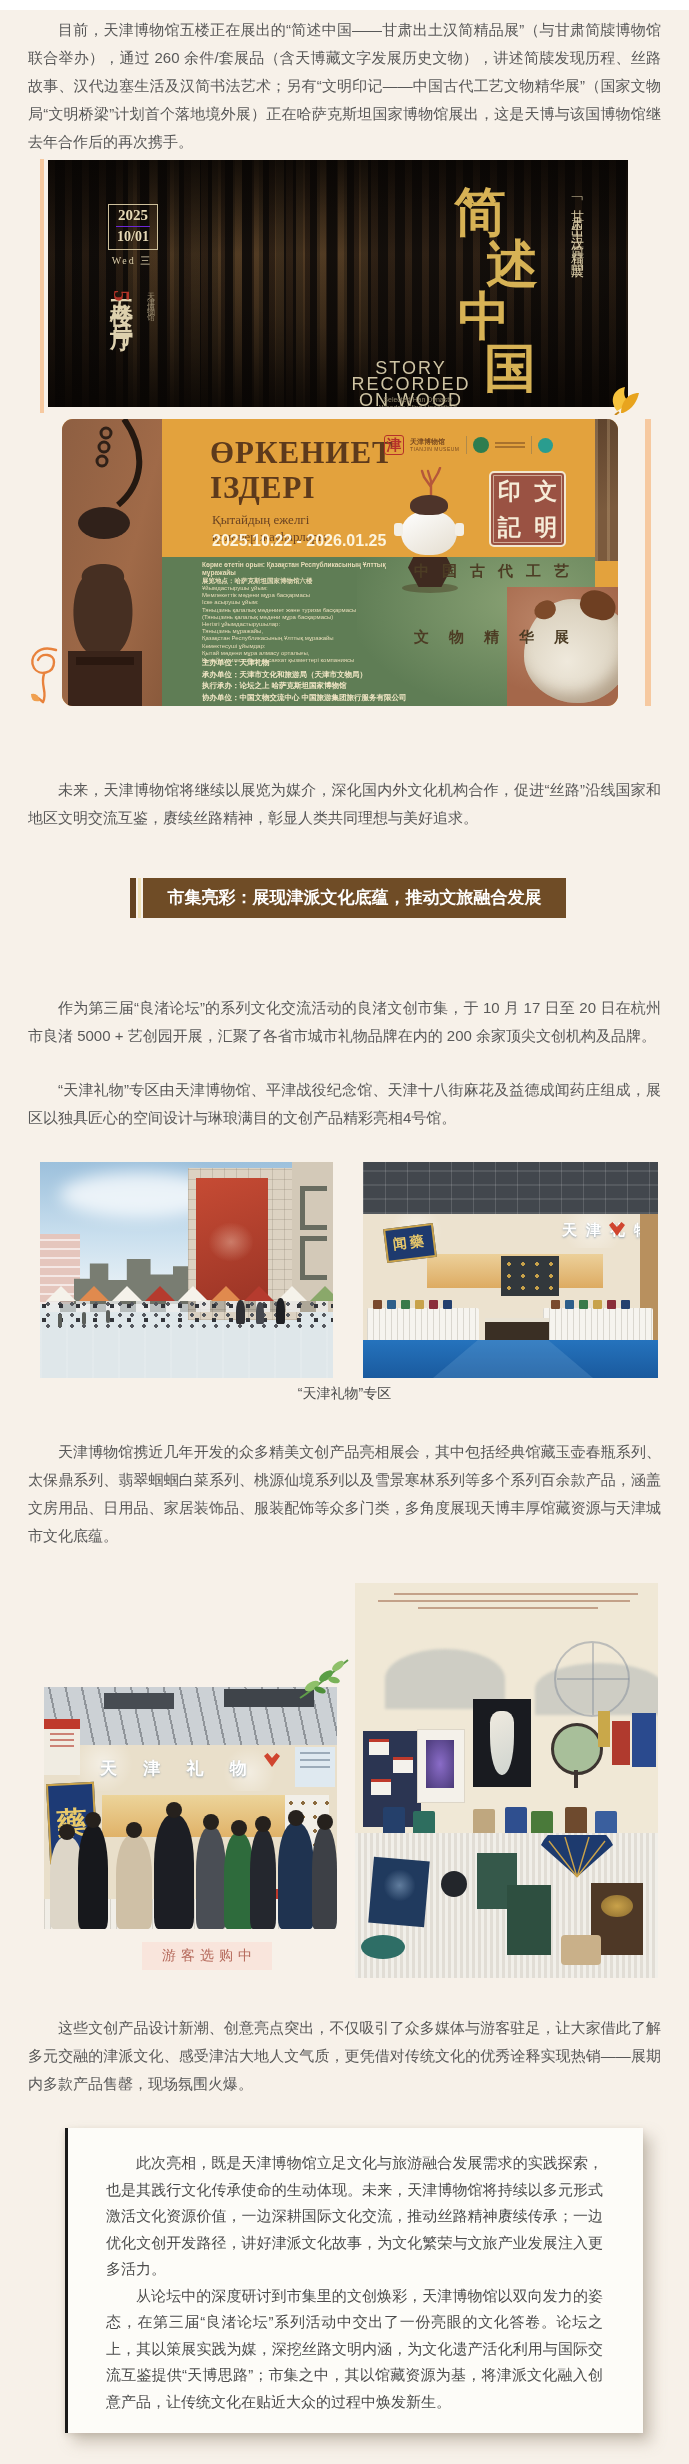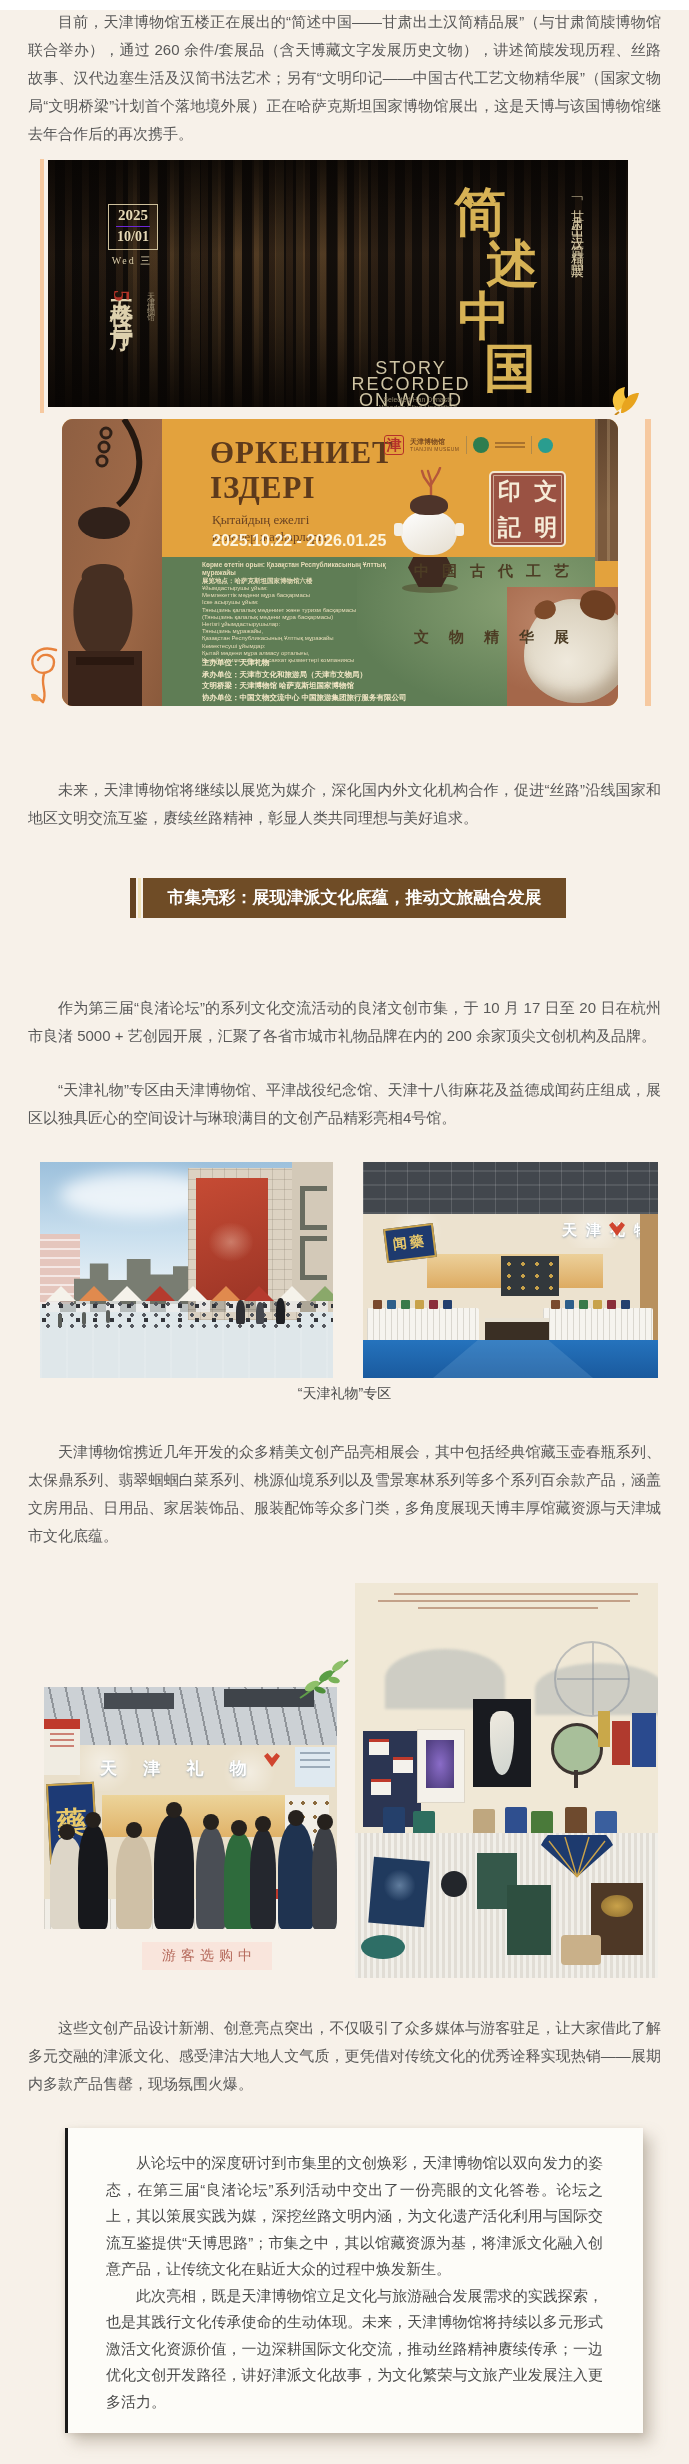--- a/index.html
+++ b/index.html
@@ -3,21 +3,21 @@
 <meta charset="utf-8">
 <style>
   html,body{margin:0;padding:0;background:#e9e4db;}
   .page{position:relative;width:689px;height:2464px;margin:0 auto;background:#f7f1e9;
         font-family:"Liberation Sans","DejaVu Sans",sans-serif;overflow:hidden;}
   .topstrip{position:absolute;top:0;left:0;right:0;height:10px;background:#ffffff;}
 
   
   .para{position:absolute;left:28px;width:633px;margin:0;font-size:15px;line-height:28px;
         color:#585858;text-align:justify;text-indent:2em;}
-  .p-intro1{top:8px;}
+  .p-intro1{top:16px;}
   .p-intro2{top:776px;}
   .p-mk1{top:988px;margin-top:6px;}
   .p-mk2{top:1076px;}
   .p-mk3{top:1438px;}
   .p-mk4{top:2014px;}
 
   
   .accentL{position:absolute;left:40px;top:159px;width:4px;height:254px;background:#f6c9a0;}
   .poster1{position:absolute;left:48px;top:160px;width:580px;height:247px;background:#15100c;overflow:hidden;}
   .p1-slats{position:absolute;inset:0;
@@ -425,21 +425,21 @@
         <span>Негізгі ұйымдастырушылар:</span>
         <span>Тяньцзинь мұражайы,</span>
         <span>Қазақстан Республикасының Ұлттық мұражайы</span>
         <span>Көмектесуші ұйымдар:</span>
         <span>Қытай мәдени мұра алмасу орталығы,</span>
         <span>Қытай туризм тобының саяхат қызметтері компаниясы</span>
       </div>
     <div class="b2-cn">
         <span>主办单位：天津礼物</span>
         <span>承办单位：天津市文化和旅游局（天津市文物局）</span>
-        <span>文明桥梁：天津博物馆 哈萨克斯坦国家博物馆</span>
+        <span>执行承办：论坛之上 哈萨克斯坦国家博物馆</span>
         <span>协办单位：中国文物交流中心 中国旅游集团旅行服务有限公司</span>
       </div>
   </div>
   <div class="accentR"></div>
 
   <svg class="swirl" width="36" height="64" viewBox="0 0 36 64">
     <path d="M30 6 C12 0 2 14 8 24 C13 32 28 30 28 18 C28 10 16 8 12 16" stroke="#e8823c" fill="none" stroke-width="2.4" stroke-linecap="round"></path>
     <path d="M18 30 C14 42 22 48 17 58" stroke="#e8823c" fill="none" stroke-width="2.4" stroke-linecap="round"></path>
     <path d="M17 58 L12 54" stroke="#e8823c" stroke-width="2.4" stroke-linecap="round"></path>
     <path d="M5 50 q7 -2 9 7 q-9 2 -9 -7 z" fill="#f0a050"></path>
@@ -604,16 +604,16 @@
     <ellipse cx="42" cy="12" rx="7" ry="3.5" fill="#8fc06a" transform="rotate(-38 42 12)"></ellipse>
     <ellipse cx="24" cy="36" rx="6" ry="3" fill="#4e8f3a" transform="rotate(20 24 36)"></ellipse>
     <ellipse cx="38" cy="26" rx="6" ry="3" fill="#79b258" transform="rotate(15 38 26)"></ellipse>
   </svg>
 
   <div class="caption2">游客选购中</div>
 
   <p class="para p-mk4">这些文创产品设计新潮、创意亮点突出，不仅吸引了众多媒体与游客驻足，让大家借此了解多元交融的津派文化、感受津沽大地人文气质，更凭借对传统文化的优秀诠释实现热销——展期内多款产品售罄，现场氛围火爆。</p>
 
   <div class="closing">
+    <p>此次亮相，既是天津博物馆立足文化与旅游融合发展需求的实践探索，也是其践行文化传承使命的生动体现。未来，天津博物馆将持续以多元形式激活文化资源价值，一边深耕国际文化交流，推动丝路精神赓续传承；一边优化文创开发路径，讲好津派文化故事，为文化繁荣与文旅产业发展注入更多活力。</p>
     <p>从论坛中的深度研讨到市集里的文创焕彩，天津博物馆以双向发力的姿态，在第三届“良渚论坛”系列活动中交出了一份亮眼的文化答卷。论坛之上，其以策展实践为媒，深挖丝路文明内涵，为文化遗产活化利用与国际交流互鉴提供“天博思路”；市集之中，其以馆藏资源为基，将津派文化融入创意产品，让传统文化在贴近大众的过程中焕发新生。</p>
-    <p>此次亮相，既是天津博物馆立足文化与旅游融合发展需求的实践探索，也是其践行文化传承使命的生动体现。未来，天津博物馆将持续以多元形式激活文化资源价值，一边深耕国际文化交流，推动丝路精神赓续传承；一边优化文创开发路径，讲好津派文化故事，为文化繁荣与文旅产业发展注入更多活力。</p>
   </div>
 </div>
 
 </body></html>

